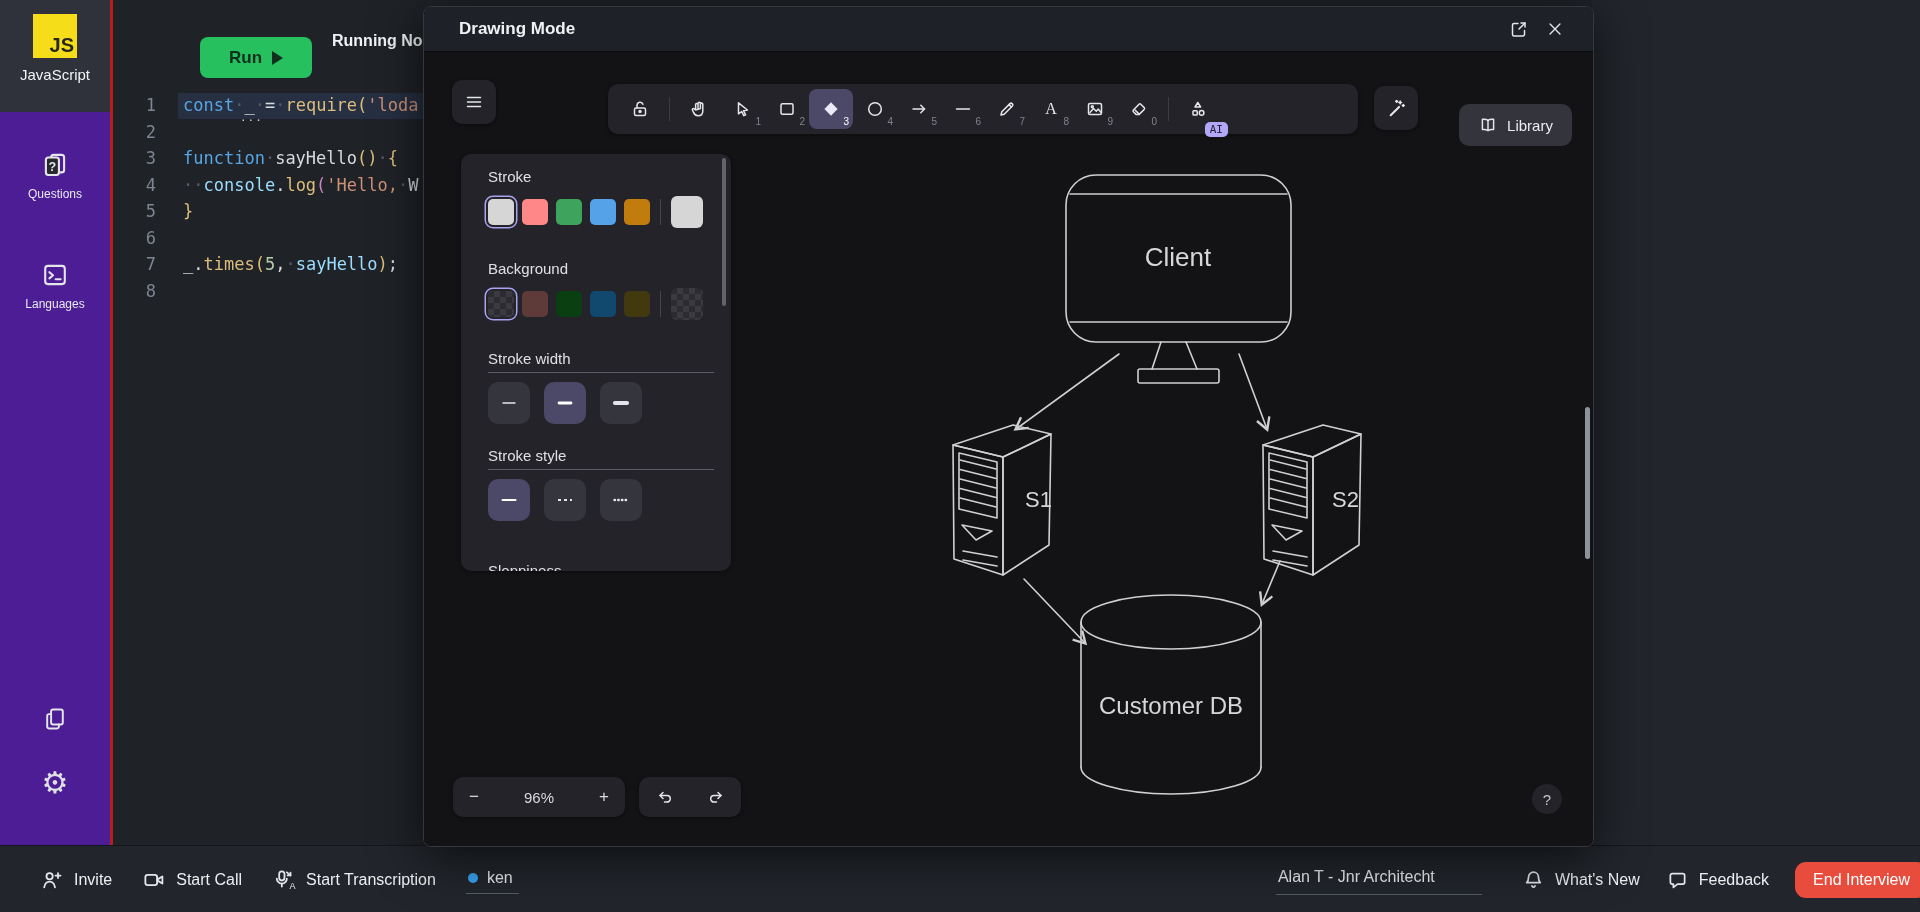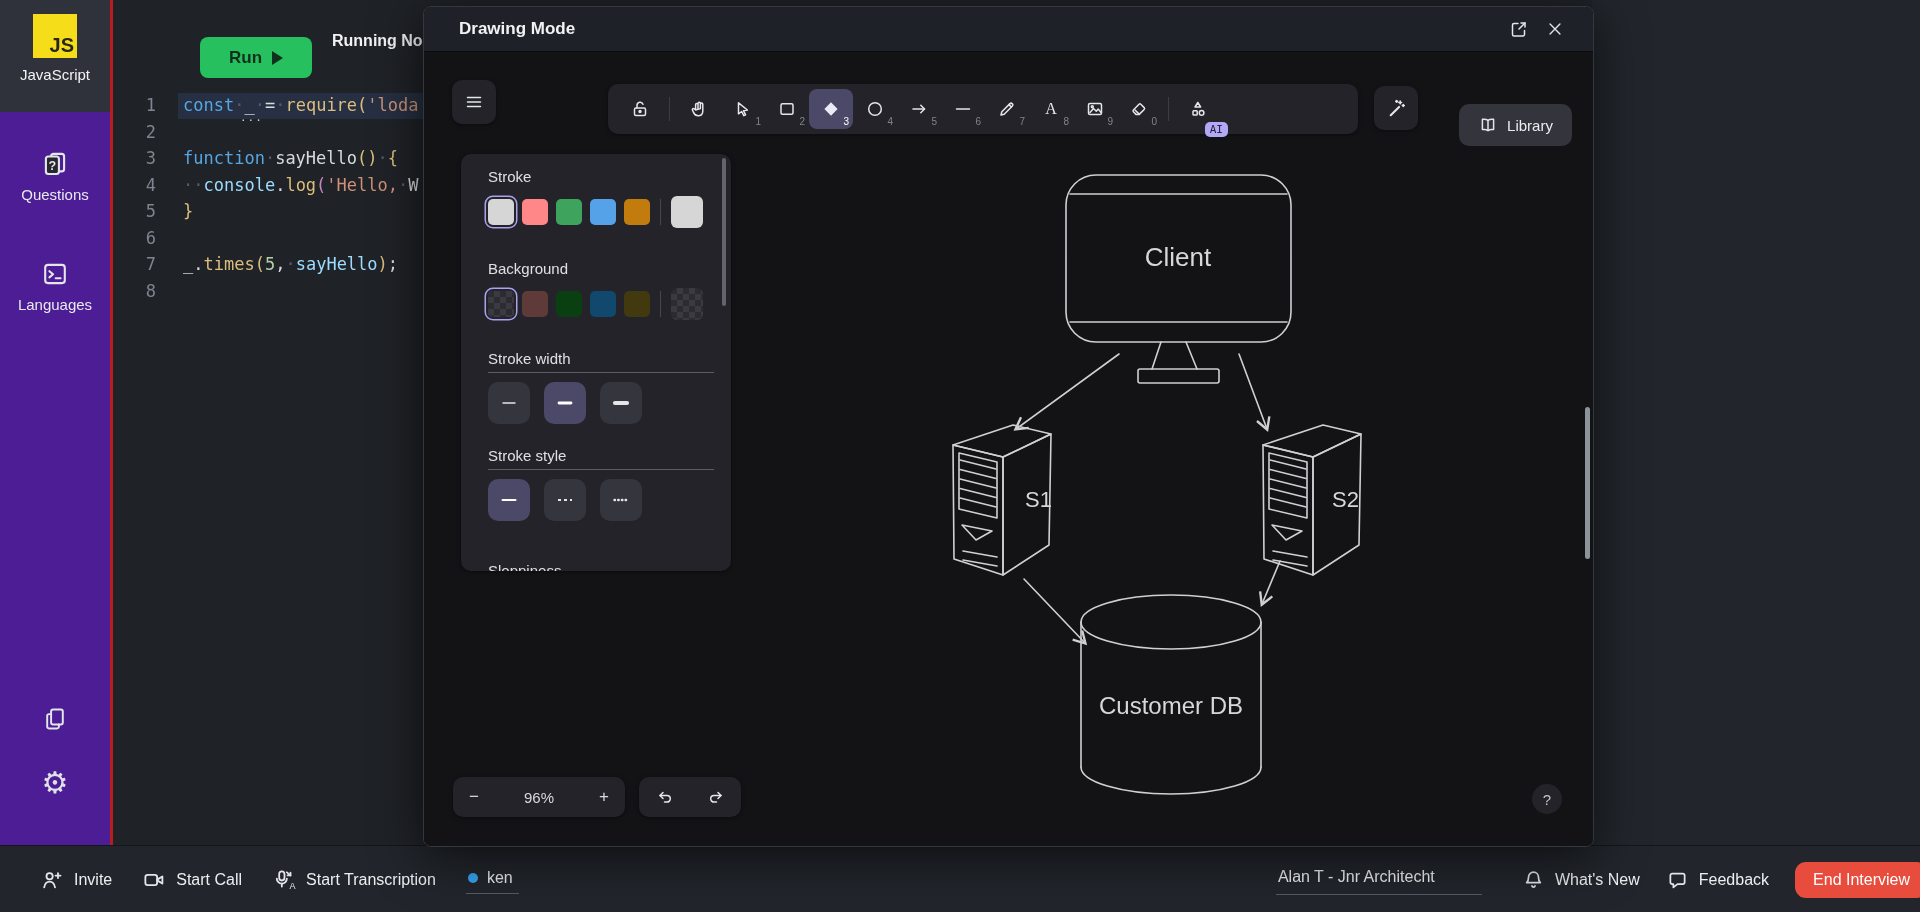--- a/index.html
+++ b/index.html
@@ -9,21 +9,21 @@
   svg{display:block;}
   .ico{stroke:#e4e6ea;stroke-width:1.5;fill:none;stroke-linecap:round;stroke-linejoin:round;}
 
   
   .sidebar{position:absolute;left:0;top:0;width:110px;height:845px;background:#4c1d95;z-index:2;border-right:3px solid #b91c1c;}
   .js-block{position:absolute;left:0;top:0;width:110px;height:112px;background:#2f323a;display:flex;flex-direction:column;align-items:center;}
   .js-logo{margin-top:14px;width:44px;height:44px;background:#f5de19;display:flex;align-items:flex-end;justify-content:flex-end;}
   .js-logo span{font-weight:bold;font-size:20px;color:#26261b;padding:0 3px 1px 0;}
   .js-label{margin-top:8px;font-size:15px;color:#f2f3f5;}
   .side-item{position:absolute;left:0;width:110px;height:96px;display:flex;flex-direction:column;align-items:center;justify-content:center;gap:8px;cursor:pointer;}
-  .side-item .lbl{font-size:15px;color:#e8eaed;}
+  .side-item .lbl{font-size:12px;color:#e8eaed;}
   .side-item.active{background:#33363e;}
   .side-bottom-btn{position:absolute;left:0;width:110px;height:56px;display:flex;align-items:center;justify-content:center;cursor:pointer;}
   .gear-glyph{font-size:30px;color:#dfe1e5;line-height:1;}
 
   
   .editor{position:absolute;left:110px;top:0;width:1482px;height:845px;background:#1f2227;z-index:1;}
   .run-btn{position:absolute;left:90px;top:21px;width:112px;height:41px;background:#26c05e;border-radius:8px;
            display:flex;align-items:center;justify-content:center;gap:10px;cursor:pointer;margin-top:16px;}
   .run-btn .t{font-size:17px;font-weight:bold;color:#10301d;}
   .run-btn .p{width:0;height:0;border-left:11px solid #10301d;border-top:7px solid transparent;border-bottom:7px solid transparent;}

